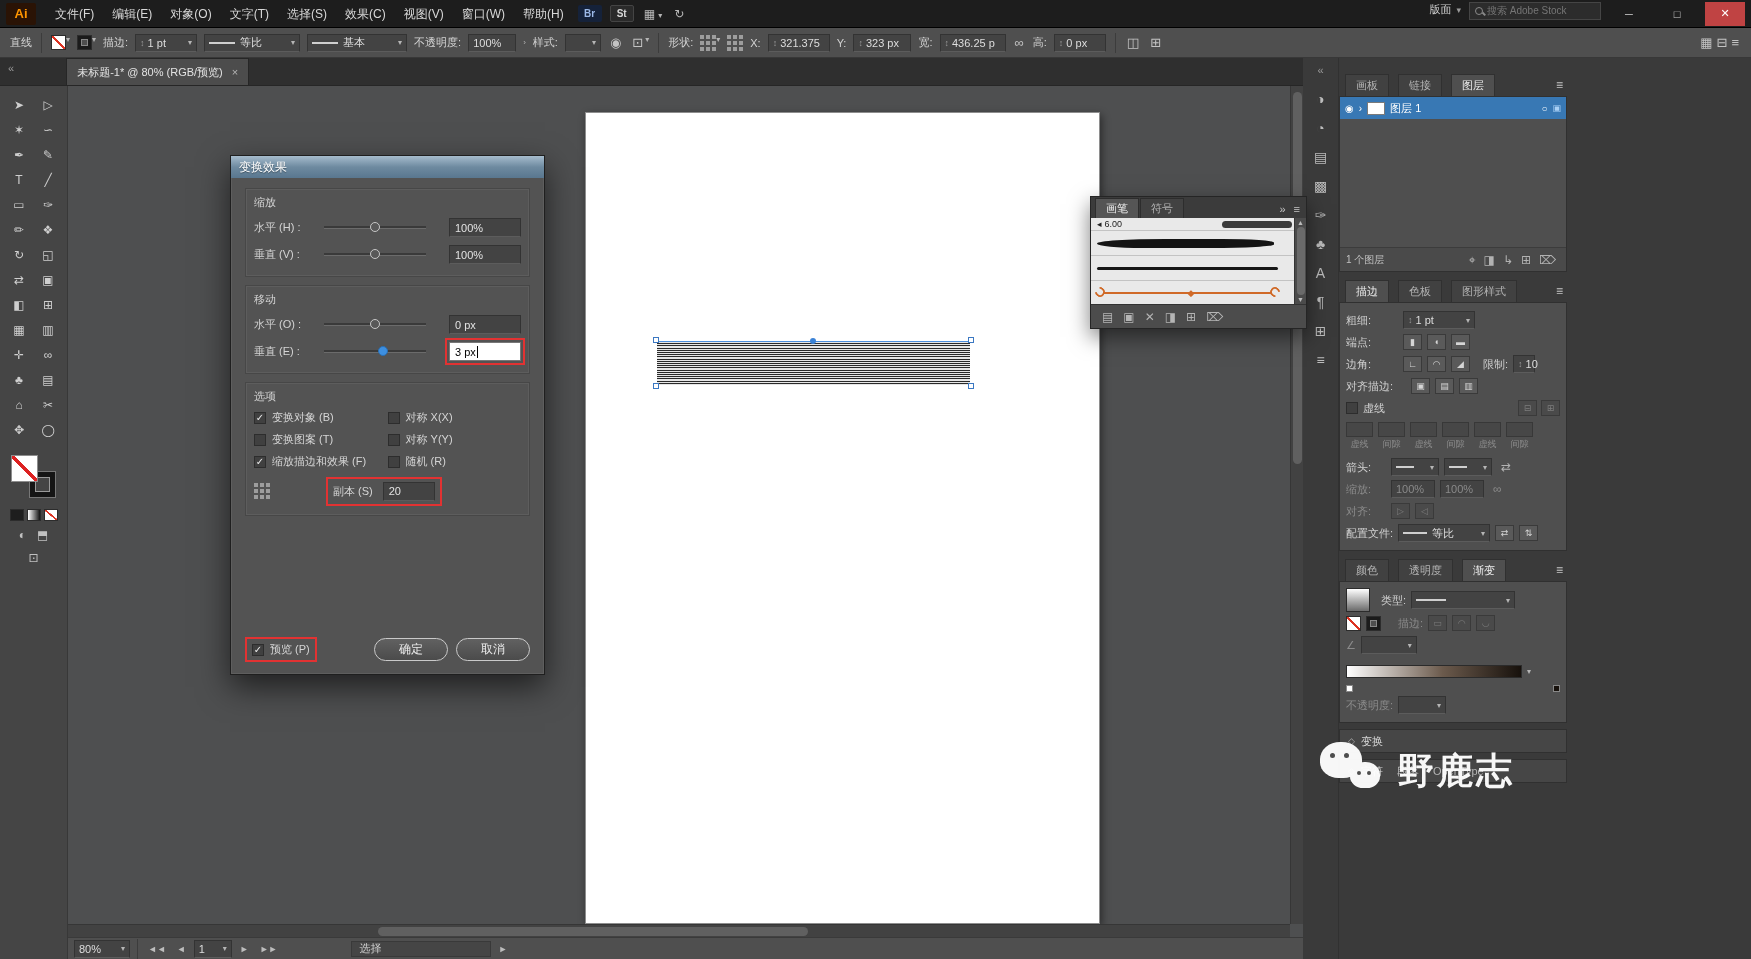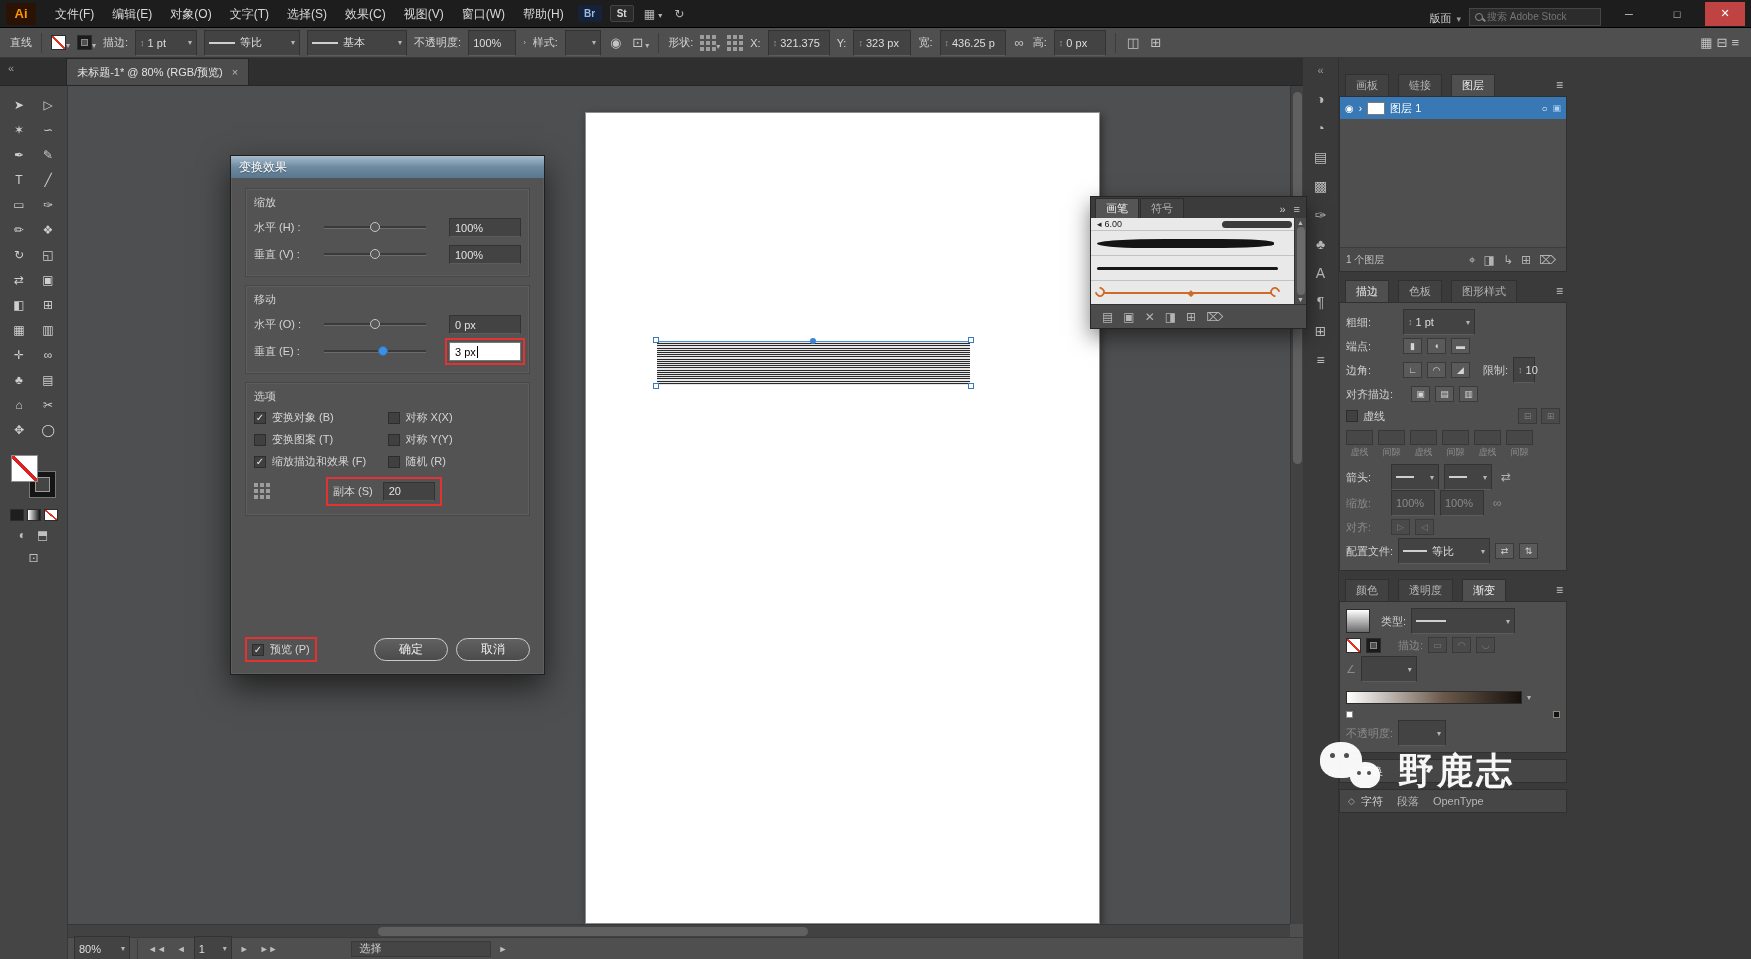--- a/index.html
+++ b/index.html
@@ -1,42 +1,42 @@
 <!DOCTYPE html>
 <html><head>
 <meta charset="utf-8">
 <style>
   *{margin:0;padding:0;box-sizing:border-box;font-family:"Liberation Sans","DejaVu Sans",sans-serif}
   html,body{width:1751px;height:959px;overflow:hidden}
   body{position:relative;background:#4e4f50;color:#d6d6d6;font-size:12px;-webkit-user-select:none;user-select:none}
-  .row{display:flex;align-items:flex-end}
+  .row{display:flex;align-items:flex-start}
 
   
   .menubar{position:absolute;left:0;top:0;width:1751px;height:28px;background:#1d1d1d;border-bottom:1px solid #000;display:flex;align-items:center;padding:0 6px;gap:2px}
   .ai-logo{width:30px;height:22px;background:#2a1305;color:#ff9500;font-weight:bold;font-size:13px;display:flex;align-items:center;justify-content:center;border-radius:2px;margin-right:8px}
   .menu-item{padding:0 9px;font-size:12px;color:#d8d8d8;line-height:28px;cursor:default}
   .appbadge{width:24px;height:17px;display:flex;align-items:center;justify-content:center;font-size:10px;font-weight:bold;border-radius:2px;margin:0 3px}
   .badge-br{background:#15223a;color:#9cb9e8}
   .badge-st{background:#2a2a2a;color:#d8d8d8;border:1px solid #444}
   .mb-ic{color:#b9b9b9;font-size:12px;padding:0 5px}
-  .mb-right{margin-left:auto;display:flex;align-items:flex-end;gap:8px}
+  .mb-right{margin-left:auto;display:flex;align-items:flex-start;gap:8px}
   .workspace-dd{color:#cfcfcf;font-size:11px}
   .workspace-dd::after{content:"▾";font-size:9px;color:#9a9a9a;margin-left:5px}
   .searchbox{width:132px;height:18px;background:#2c2c2c;border:1px solid #454545;display:flex;align-items:center;padding:0 5px;gap:4px}
   .mag{width:8px;height:8px;border:1.5px solid #8a8a8a;border-radius:50%;position:relative;flex:none}
   .mag::after{content:"";position:absolute;width:4px;height:1.5px;background:#8a8a8a;transform:rotate(45deg);right:-4px;bottom:-1px}
   .searchbox input{background:transparent;border:none;outline:none;color:#9a9a9a;font-size:10px;width:100%}
   .winbtn{width:40px;height:24px;display:flex;align-items:center;justify-content:center;color:#cfcfcf;font-size:11px}
   .winbtn.close{background:#c04343;color:#fff}
 
   
   .controlbar{position:absolute;left:0;top:28px;width:1751px;height:30px;background:#4f4f4f;border-bottom:1px solid #383838;display:flex;align-items:center;padding:0 10px;gap:7px}
   .cb-lbl{font-size:11px;color:#d2d2d2;white-space:nowrap}
   .sep{width:1px;height:20px;background:#3c3c3c;margin:0 2px;flex:none}
-  .fld{background:#434343;border:1px solid #333;border-bottom-color:#5c5c5c;color:#ddd;font-size:11px;height:18px;display:flex;align-items:center;padding:12px 4px;white-space:nowrap}
+  .fld{background:#434343;border:1px solid #333;border-bottom-color:#5c5c5c;color:#ddd;font-size:11px;height:18px;display:flex;align-items:center;padding:4px 4px;white-space:nowrap}
   .fld.dd::after{content:"▾";margin-left:auto;padding-left:4px;color:#b5b5b5;font-size:8px}
   .fld.stp::before{content:"↕";margin-right:3px;color:#999;font-size:9px}
   .minisw{width:15px;height:15px;border:1px solid #2c2c2c;position:relative;flex:none}
   .nonesw{background:linear-gradient(to top right,#fff 44%,#d32 45%,#d32 55%,#fff 56%)}
   .strokesw-mini{background:#4f4f4f;box-shadow:inset 0 0 0 3px #1b1b1b,inset 0 0 0 4px #888}
   .tinycaret{color:#b5b5b5;font-size:8px}
   .linegfx{display:inline-block;width:26px;height:2px;background:#cfcfcf;margin-right:5px;flex:none}
   .proxy{display:grid;grid-template-columns:repeat(3,4px);grid-template-rows:repeat(3,4px);gap:2px;flex:none}
   .proxy i{background:#9d9d9d;display:block}
   .cb-ic{color:#c3c3c3;font-size:13px;padding:0 2px}

